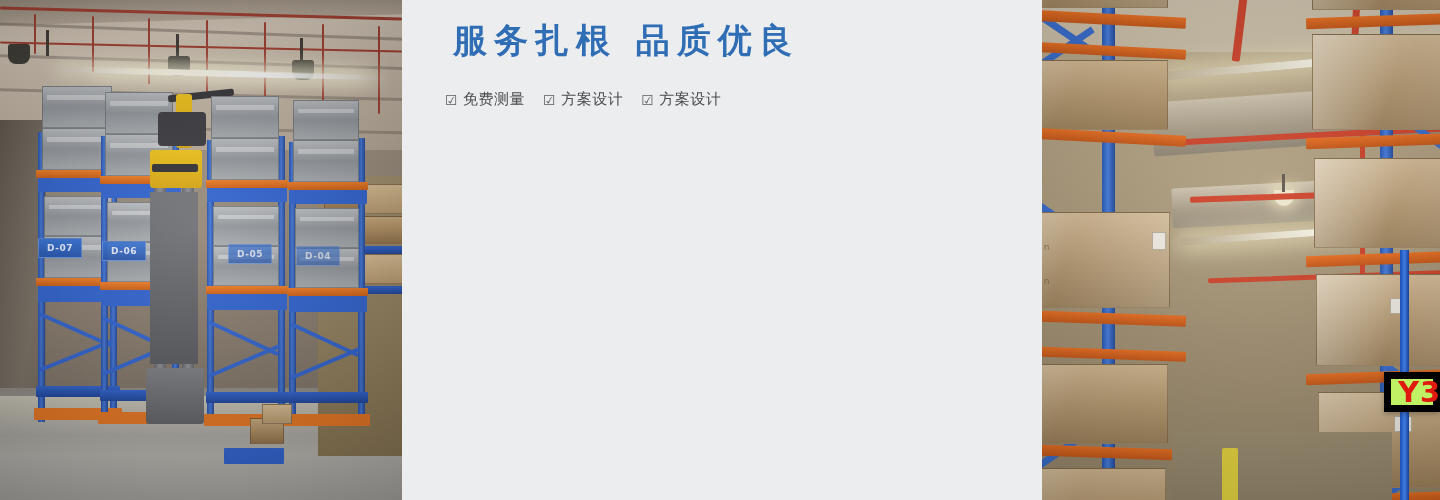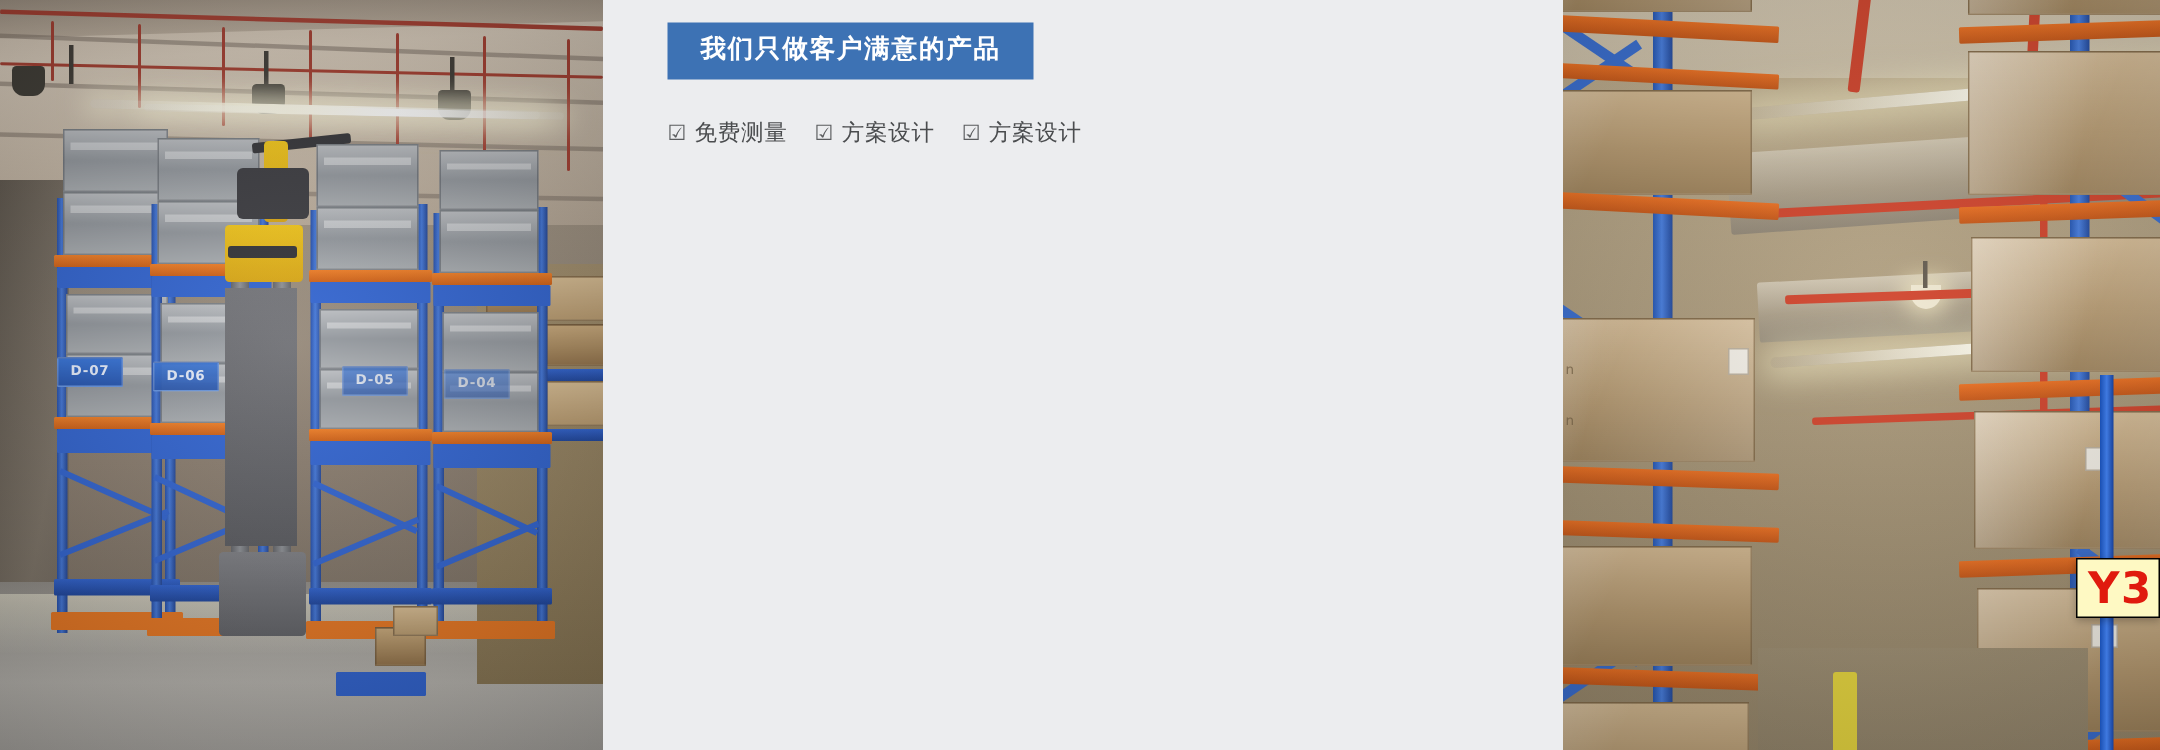--- a/index.html
+++ b/index.html
@@ -138,21 +138,21 @@
     background:linear-gradient(115deg,rgba(255,255,255,.28),rgba(255,255,255,0) 45%); }
   .pal.wrapped::after { content:""; position:absolute; inset:0;
     background:linear-gradient(100deg,rgba(255,255,255,.22),rgba(255,255,255,.02) 40%,rgba(255,255,255,.2)); }
   .boxlbl { position:absolute; background:#f3efe6; border:1px solid rgba(130,110,80,.5); }
   .fox { position:absolute; color:rgba(110,88,58,.75); font-size:9px; letter-spacing:1px;
     font-family:"DejaVu Sans",sans-serif; }
   .rp-shade { position:absolute; inset:0; pointer-events:none;
     background:radial-gradient(110% 90% at 52% 44%,rgba(255,255,255,.10),rgba(0,0,0,.32) 92%); }
   .edge-sign {
     position:absolute; left:1384px; top:372px; width:56px; height:40px;
-    background:#fef9c3; border:1px solid #000000;
+    background:#bef264; border:7px solid #000000;
     display:flex; align-items:center; justify-content:flex-start; padding-left:7px;
     box-shadow:0 2px 5px rgba(0,0,0,.25); z-index:9;
   }
   .edge-sign span { color:#e01a0e; font-size:29px; font-weight:bold; letter-spacing:1px;
     font-family:"DejaVu Sans",sans-serif; }
   .edge-rack { position:absolute; left:1400px; top:250px; width:9px; height:250px;
     background:linear-gradient(90deg,#1a4fb2,#3f79e0,#17419a); z-index:8; }
 </style>
 </head>
 <body>
@@ -286,21 +286,21 @@
     <div class="aisle-tag" style="left:296px;top:246px;width:44px;height:20px;opacity:.6;">D-04</div>
 
     <div class="carton" style="left:250px;top:418px;width:34px;height:26px;"></div>
     <div class="carton lt" style="left:262px;top:404px;width:30px;height:20px;"></div>
     <div class="pallet" style="left:224px;top:448px;width:60px;height:16px;"></div>
     <div class="lp-shade"></div>
   </div>
 
   <div class="center">
     <div class="copy">
-      <div><button class="cta">我们只做客户满意的产品</button></div>
+      <div class="slogan">服务扎根  品质优良</div>
       <div class="features">
         <div class="feat">
           <span class="ck">☑</span>
           <span>免费测量</span>
         </div>
         <div class="feat">
           <span class="ck">☑</span>
           <span>方案设计</span>
         </div>
         <div class="feat">

